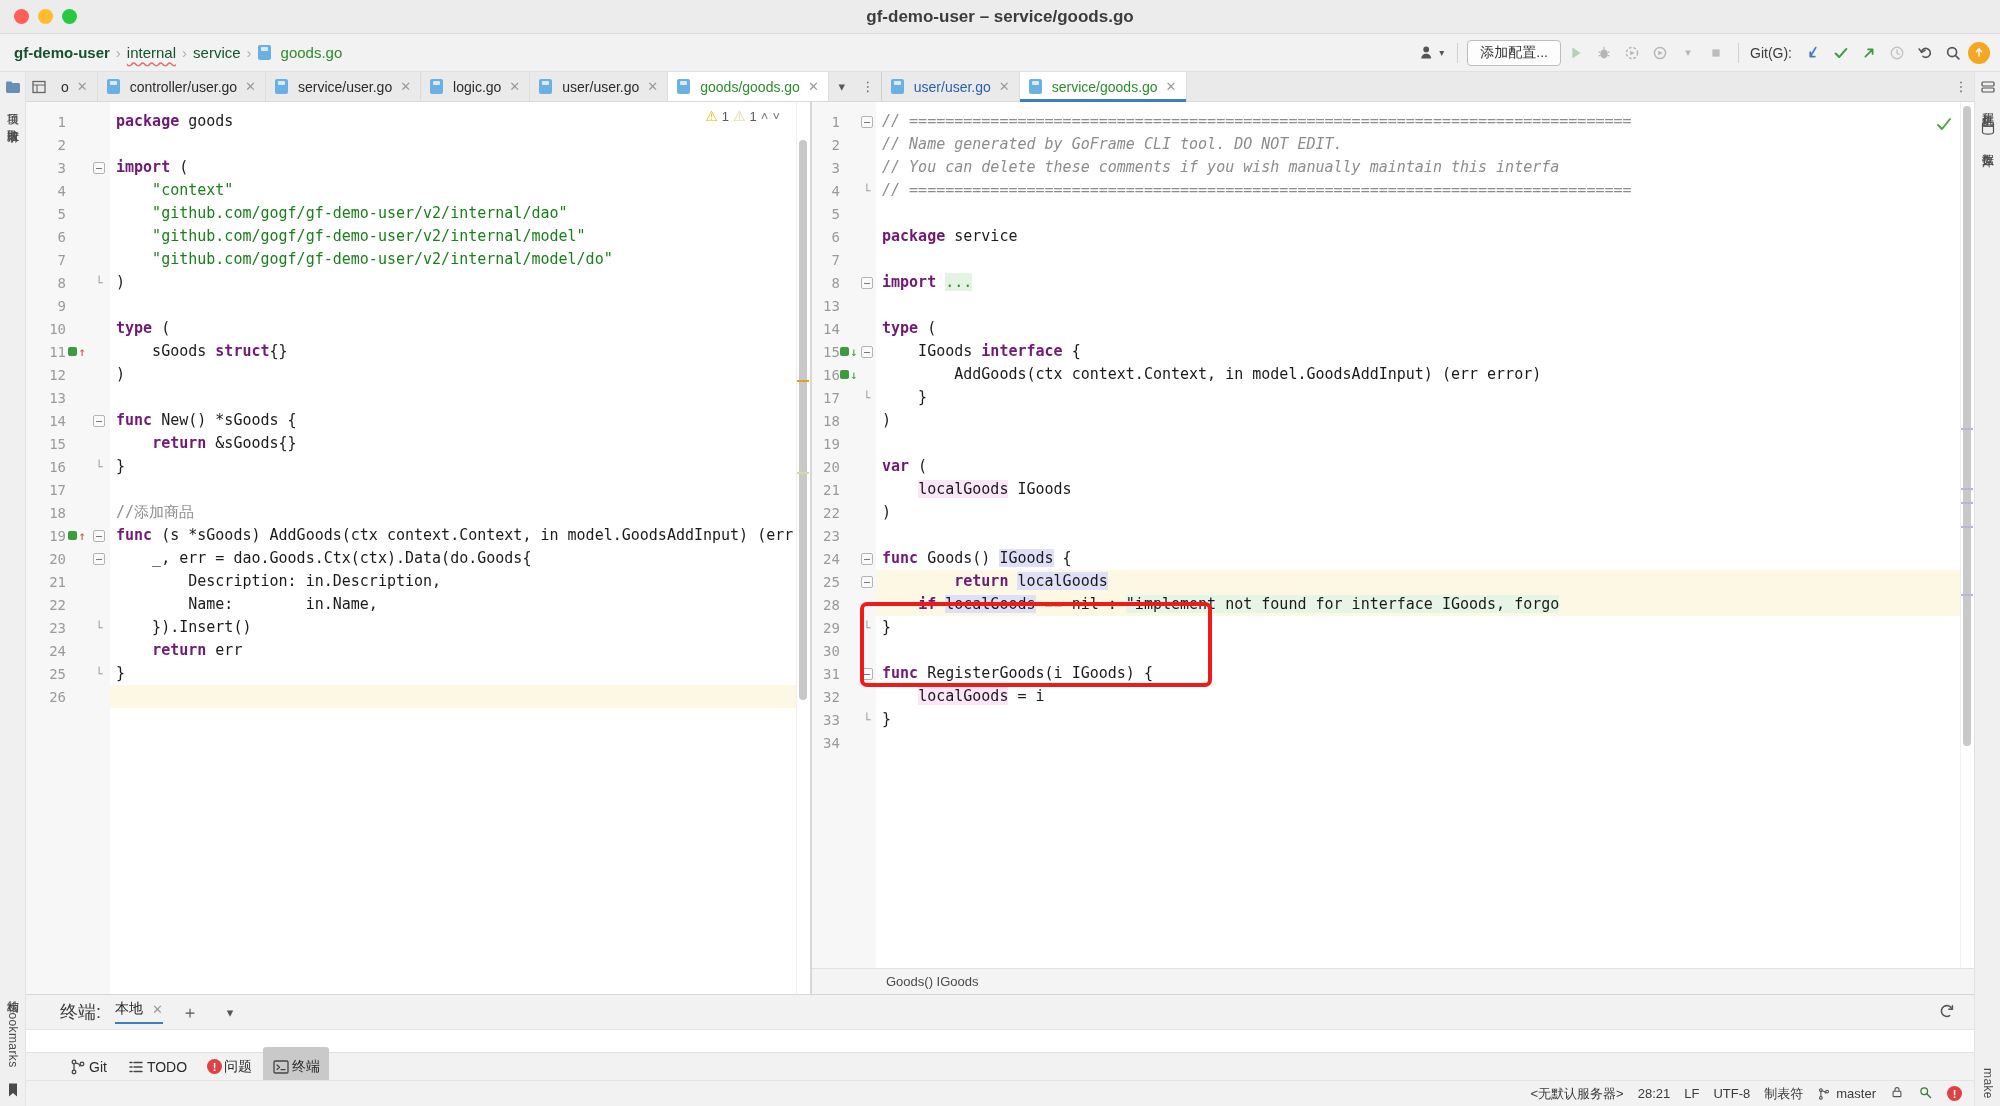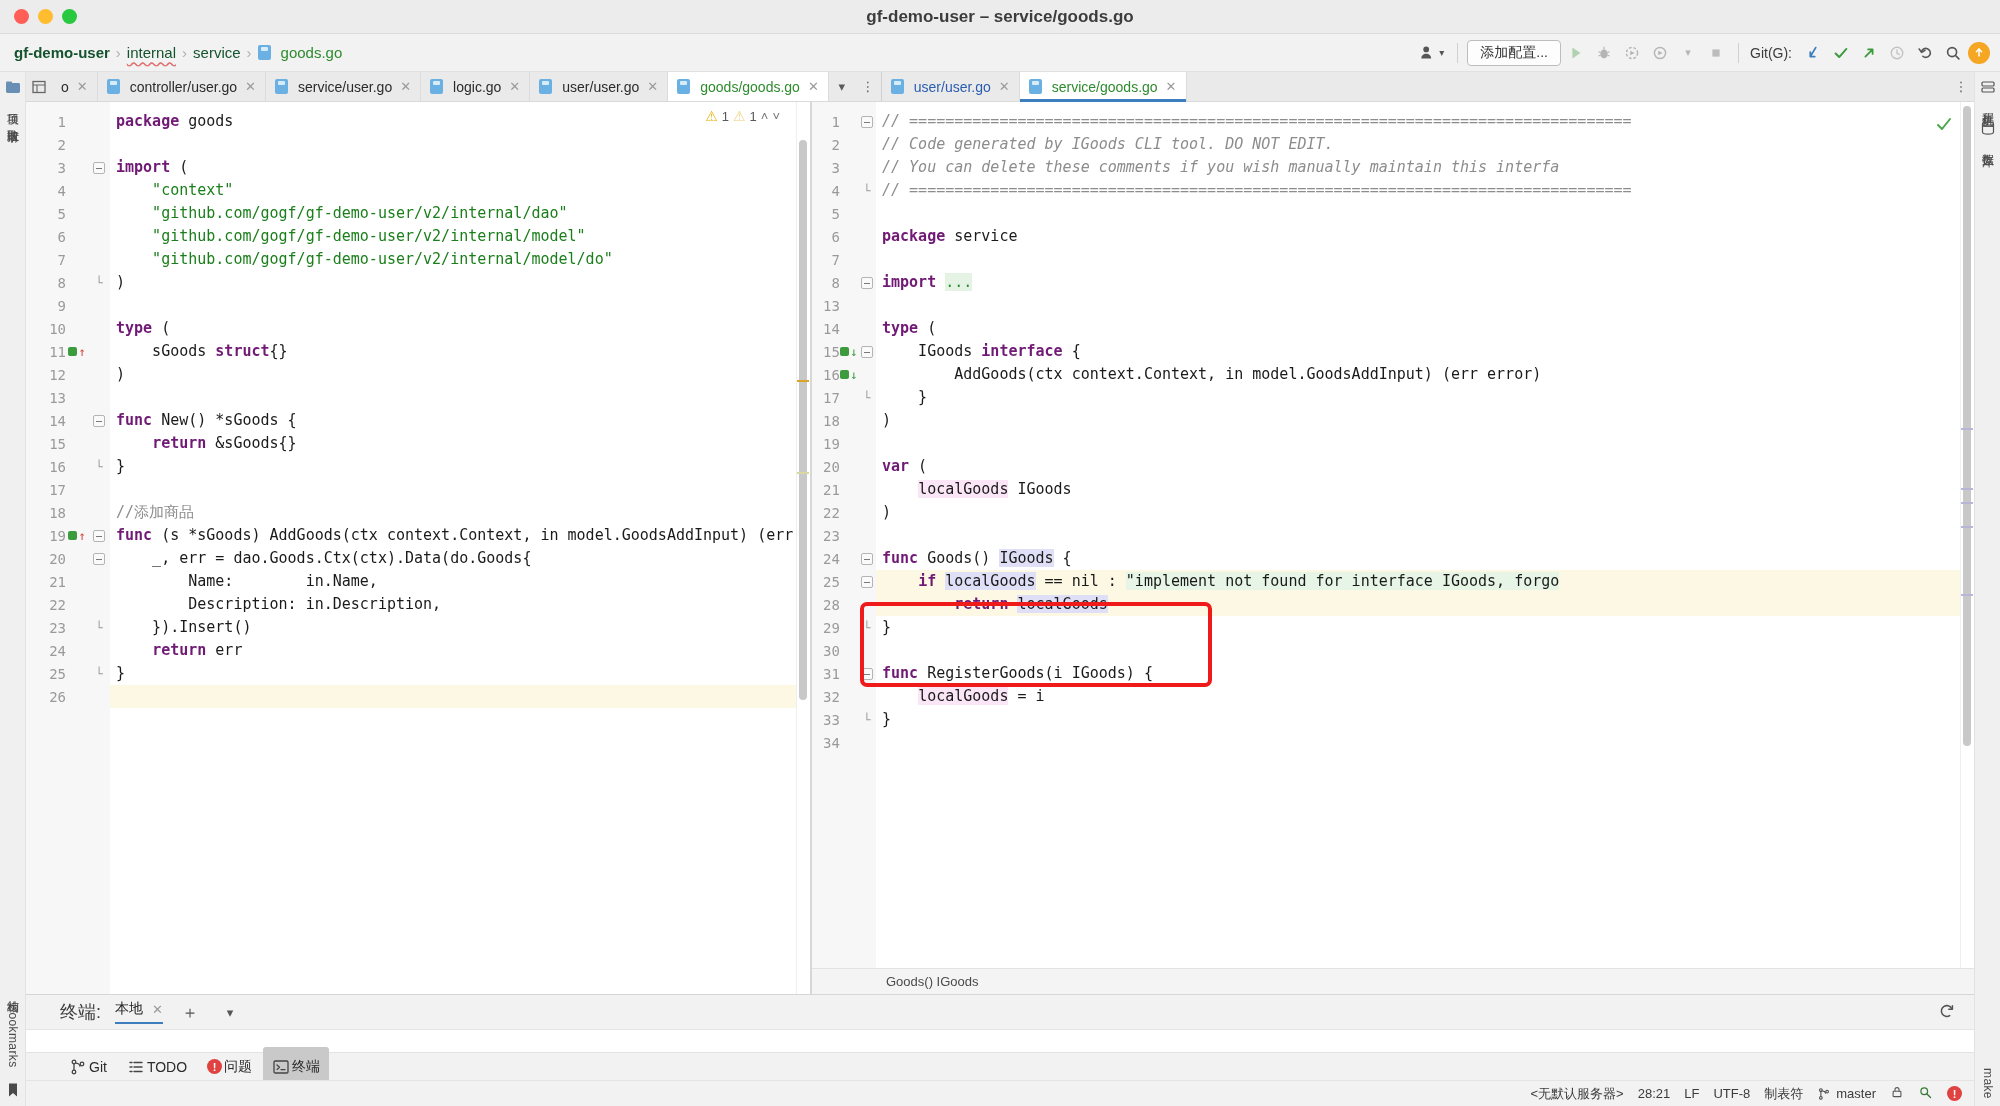--- a/index.html
+++ b/index.html
@@ -609,22 +609,22 @@
                 <div class="cline">    sGoods <span class="kw">struct</span>{}</div>
                 <div class="cline">)</div>
                 <div class="cline">&nbsp;</div>
                 <div class="cline"><span class="kw">func</span> New() *sGoods {</div>
                 <div class="cline">    <span class="kw">return</span> &amp;sGoods{}</div>
                 <div class="cline">}</div>
                 <div class="cline">&nbsp;</div>
                 <div class="cline"><span class="cmt-plain">//添加商品</span></div>
                 <div class="cline"><span class="kw">func</span> (s *sGoods) AddGoods(ctx context.Context, in model.GoodsAddInput) (err</div>
                 <div class="cline">    _, err = dao.Goods.Ctx(ctx).Data(do.Goods{</div>
+                <div class="cline">        Description: in.Description,</div>
                 <div class="cline">        Name:        in.Name,</div>
-                <div class="cline">        Description: in.Description,</div>
                 <div class="cline">    }).Insert()</div>
                 <div class="cline">    <span class="kw">return</span> err</div>
                 <div class="cline">}</div>
                 <div class="cline hl">&nbsp;</div>
               </div>
 
             <div class="inspect">
               <span class="warn-tri">⚠</span>
               <span>1</span>
               <span class="warn-tri pale">⚠</span>
@@ -808,41 +808,41 @@
                   </span>
                 </div>
                 <div class="gline">
                   <span class="gnum">34</span>
                   <span class="gmark"></span>
                   <span class="gmark"></span>
                 </div>
               </div>
             <div class="codetext" id="code-right">
                 <div class="cline"><span class="cmt">// ================================================================================</span></div>
-                <div class="cline"><span class="cmt">// Code generated by IGoods CLI tool. DO NOT EDIT.</span></div>
+                <div class="cline"><span class="cmt">// Name generated by GoFrame CLI tool. DO NOT EDIT.</span></div>
                 <div class="cline"><span class="cmt">// You can delete these comments if you wish manually maintain this interfa</span></div>
                 <div class="cline"><span class="cmt">// ================================================================================</span></div>
                 <div class="cline">&nbsp;</div>
                 <div class="cline"><span class="kw">package</span> service</div>
                 <div class="cline">&nbsp;</div>
                 <div class="cline"><span class="kw">import</span> <span class="ellip">...</span></div>
                 <div class="cline">&nbsp;</div>
                 <div class="cline"><span class="kw">type</span> (</div>
                 <div class="cline">    IGoods <span class="kw">interface</span> {</div>
                 <div class="cline">        AddGoods(ctx context.Context, in model.GoodsAddInput) (err error)</div>
                 <div class="cline">    }</div>
                 <div class="cline">)</div>
                 <div class="cline">&nbsp;</div>
                 <div class="cline"><span class="kw">var</span> (</div>
                 <div class="cline">    <span class="pink">localGoods</span> IGoods</div>
                 <div class="cline">)</div>
                 <div class="cline">&nbsp;</div>
                 <div class="cline"><span class="kw">func</span> Goods() <span class="lav">IGoods</span> {</div>
+                <div class="cline hl">        <span class="kw">return</span> <span class="lav">localGoods</span></div>
                 <div class="cline hl">    <span class="kw">if</span> <span class="lav">localGoods</span> == nil : <span class="grn">"implement not found for interface IGoods, forgo</span></div>
-                <div class="cline hl">        <span class="kw">return</span> <span class="lav">localGoods</span></div>
                 <div class="cline">}</div>
                 <div class="cline">&nbsp;</div>
                 <div class="cline"><span class="kw">func</span> RegisterGoods(i IGoods) {</div>
                 <div class="cline">    <span class="pink">localGoods</span> = i</div>
                 <div class="cline">}</div>
                 <div class="cline">&nbsp;</div>
               </div>
 
             <div class="redbox" style="left:48px; top:500px; width:352px; height:85px;"></div>
 

